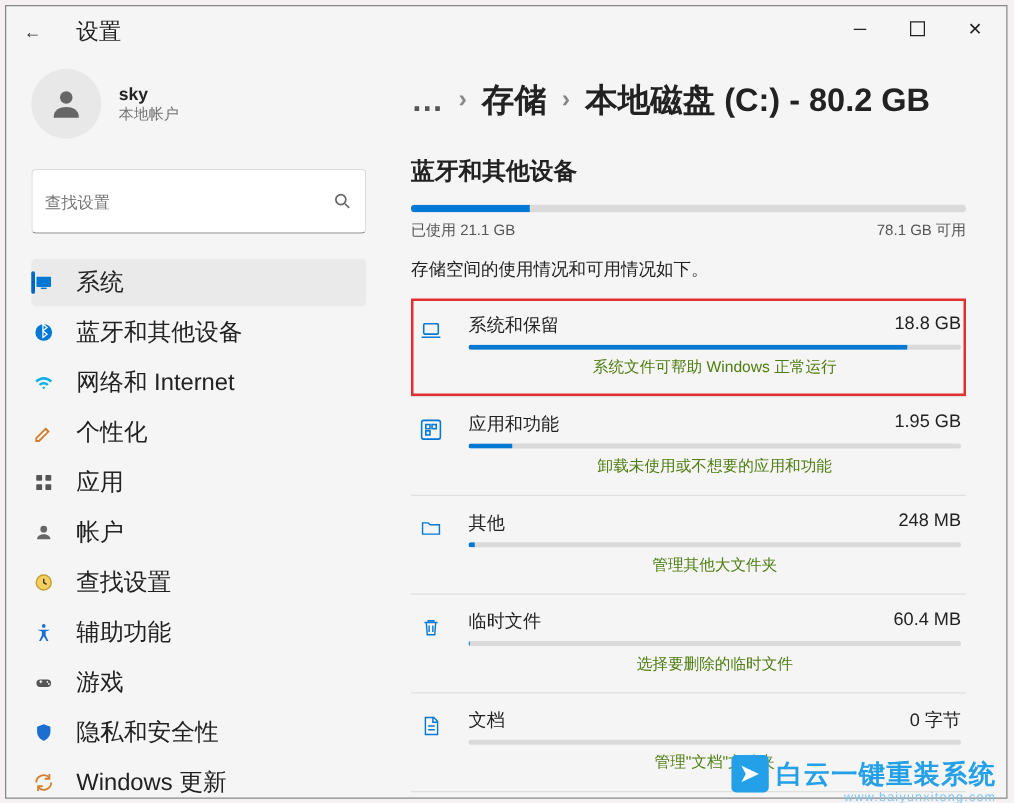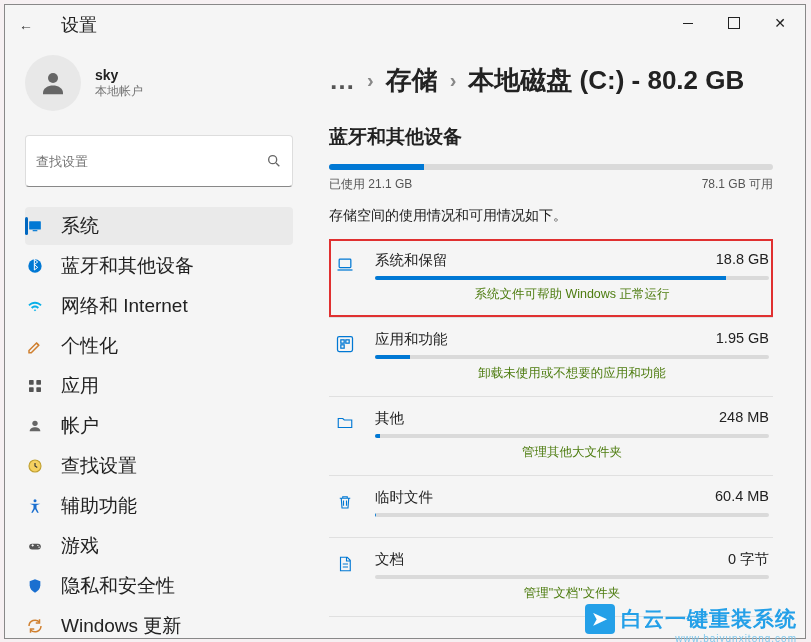--- a/index.html
+++ b/index.html
@@ -283,20 +283,21 @@
               </svg>
             </div>
             <div class="catbody">
               <div class="catrow">
                 <span>临时文件</span>
                 <span>60.4 MB</span>
               </div>
               <div class="catbar">
                 <div class="fill" style="width:0.3%"></div>
               </div>
+              <div class="subtext">选择要删除的临时文件</div>
             </div>
           </div>
           <div class="cat">
             <div class="caticon">
               <svg viewBox="0 0 24 24" width="18" height="22" fill="none" stroke="#0078d4" stroke-width="1.5">
                 <path d="M6 3h9l4 4v14H6zM14 3v5h5M9 12h7M9 16h7"></path>
               </svg>
             </div>
             <div class="catbody">
               <div class="catrow">

